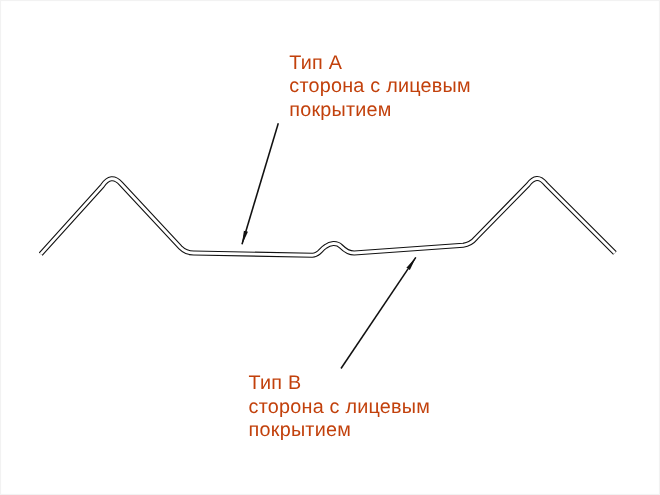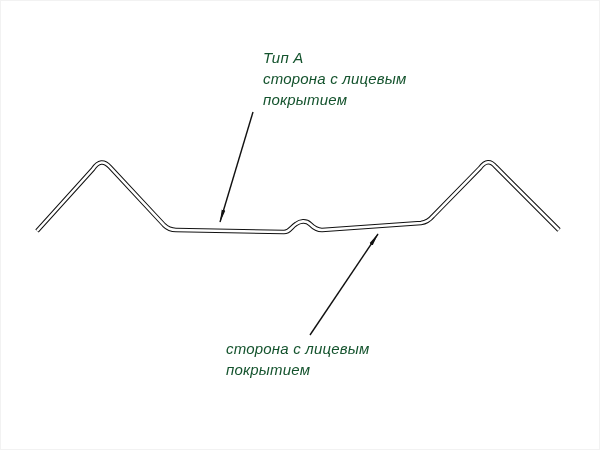--- a/index.html
+++ b/index.html
@@ -19,23 +19,22 @@
   }
   .drawing-svg {
     position: absolute;
     left: 0;
     top: 0;
     width: 600px;
     height: 450px;
   }
   .label-block {
     position: absolute;
-    color: #14532d;
-    font-style: italic;
-    font-size: 15px;
+    color: #c2410c;
+    font-size: 18px;
     line-height: 21px;
     letter-spacing: 0.2px;
     white-space: nowrap;
   }
   .label-block .type-line {
     display: block;
   }
   .label-top { left: 262px; top: 46px; }
   .label-bottom { left: 225px; top: 337px; }
 </style>
@@ -87,17 +86,18 @@
     <line x1="309" y1="334" x2="377" y2="233" stroke="#111111" stroke-width="1.4" marker-end="url(#arrow)"></line>
   </svg>
 
   <div class="label-block label-top">
     <span class="type-line">Тип А</span>
     <span class="type-line">сторона с лицевым</span>
     <span class="type-line">покрытием</span>
   </div>
 
   <div class="label-block label-bottom">
+    <span class="type-line">Тип В</span>
     <span class="type-line">сторона с лицевым</span>
     <span class="type-line">покрытием</span>
   </div>
 
 </div>
 
 </body></html>

